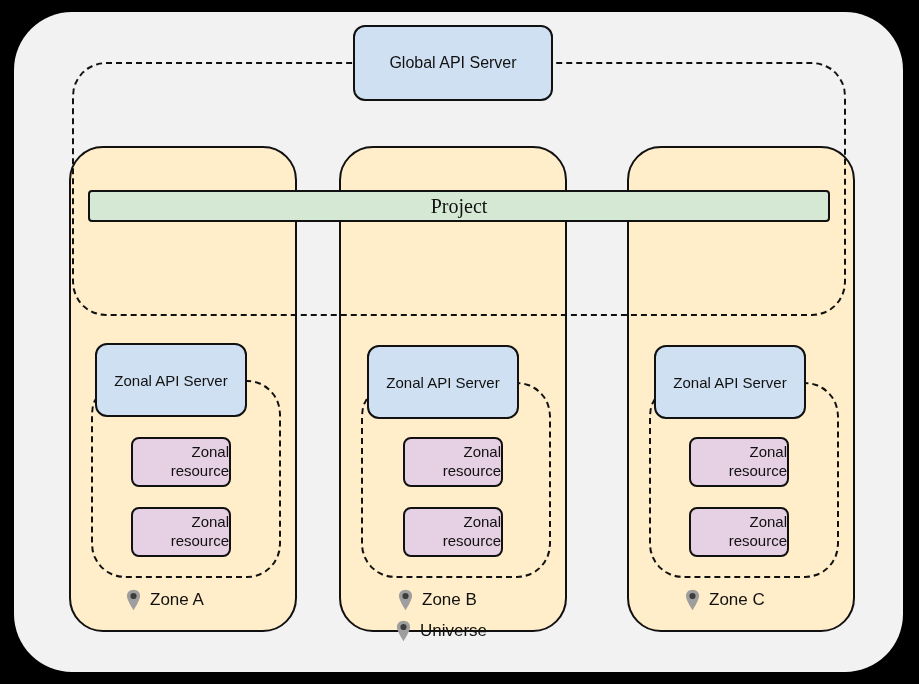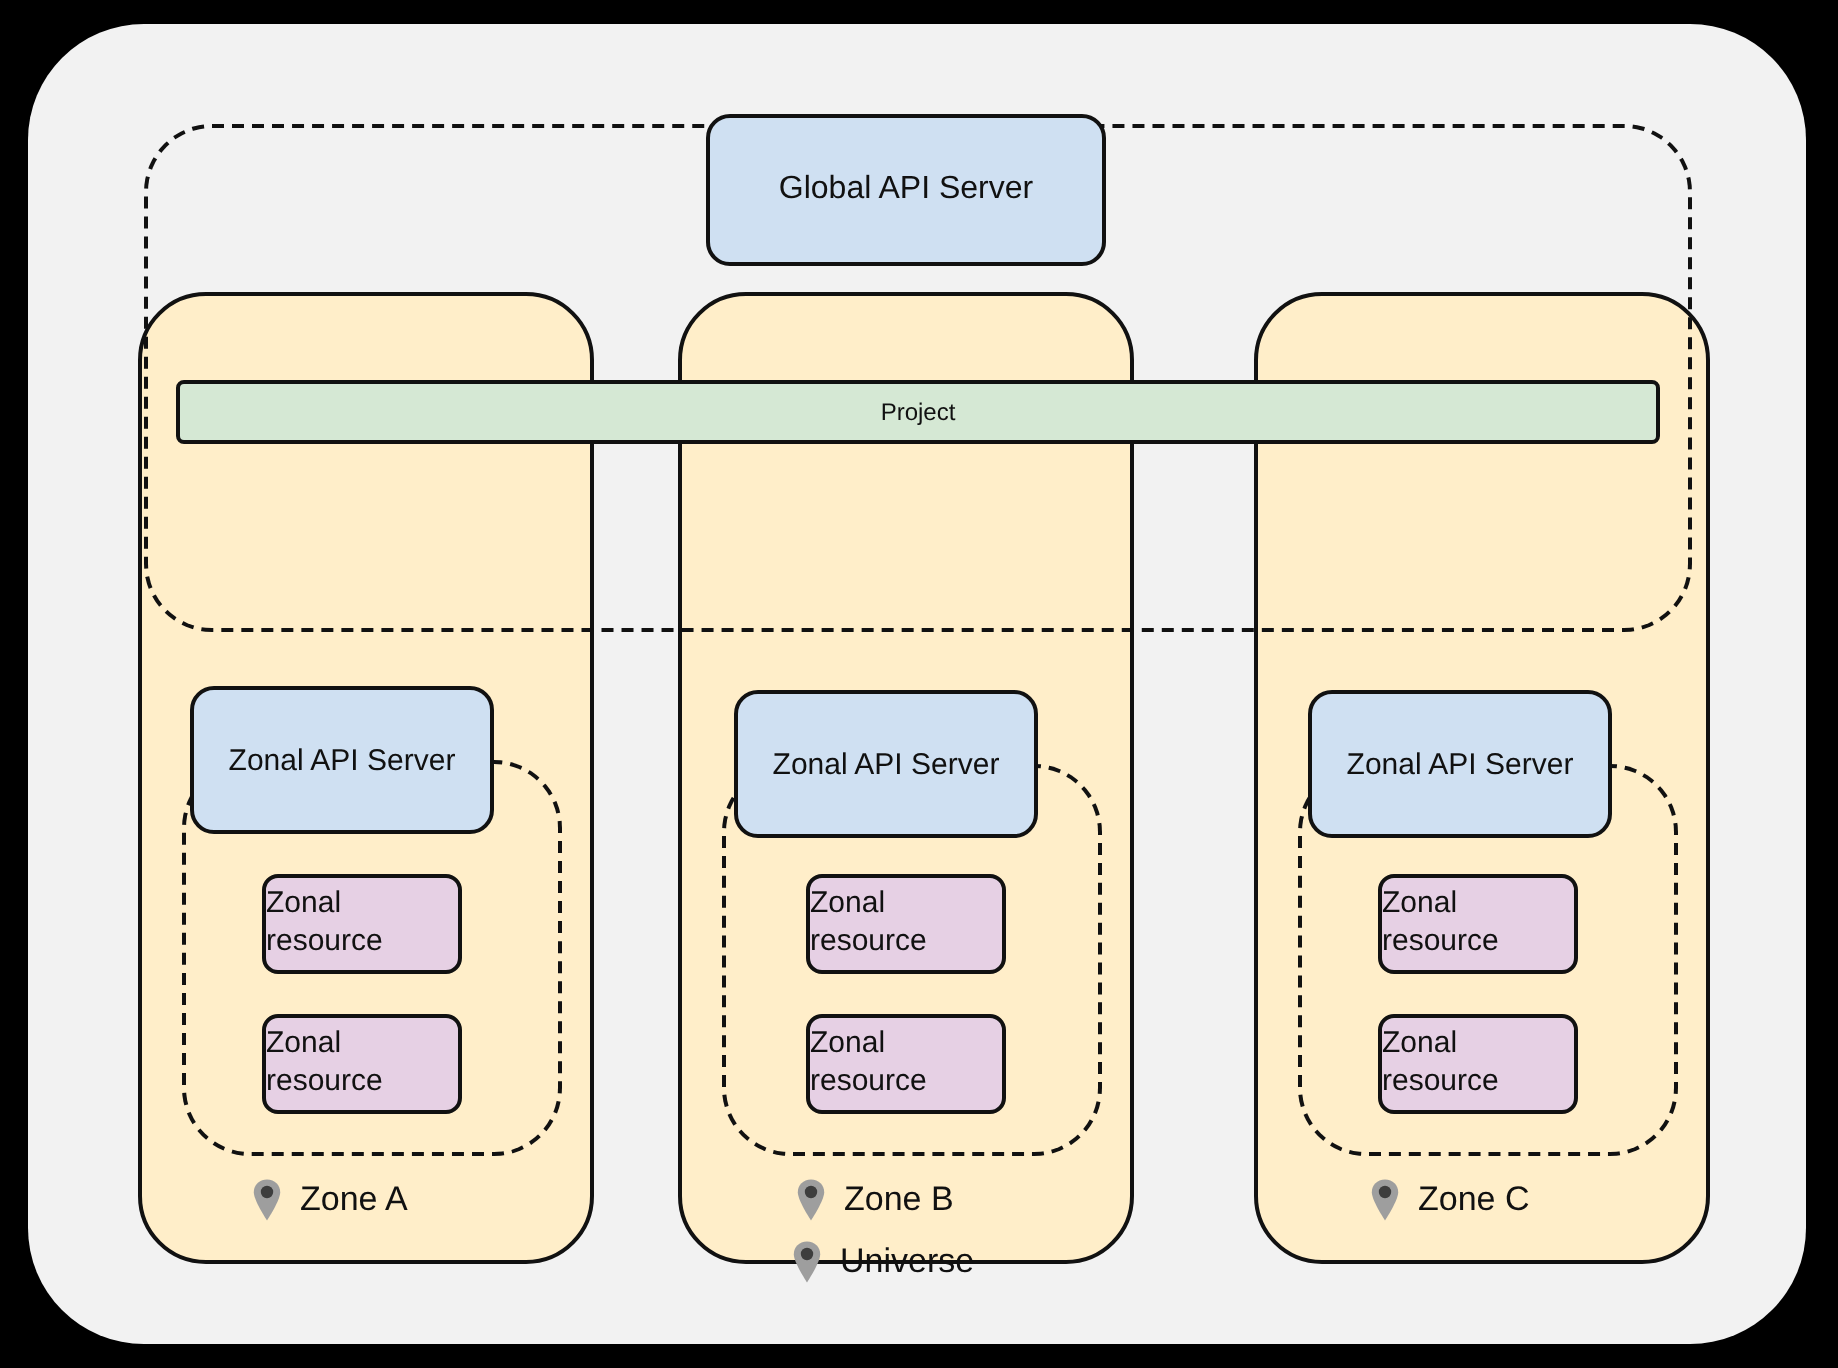--- a/index.html
+++ b/index.html
@@ -76,23 +76,24 @@
     left: 88px;
     width: 742px;
     height: 32px;
     background: #d5e8d4;
     border: 2px solid #111111;
     border-radius: 4px;
     box-sizing: border-box;
     display: flex;
     align-items: center;
     justify-content: center;
-    font-size: 12px;
+    font-size: 20px;
     color: #111111;
     z-index: 5;
+    font-family: Liberation Serif, serif;
   }
   .bar-project { top: 190px; }
   .bar-global-resource { top: 250px; }
 
   
   .global-api {
     position: absolute;
     left: 353px;
     top: 25px;
     width: 200px;
@@ -100,21 +101,20 @@
     background: #cfe0f2;
     border: 2px solid #111111;
     border-radius: 12px;
     box-sizing: border-box;
     display: flex;
     align-items: center;
     justify-content: center;
     font-size: 16px;
     color: #111111;
     z-index: 8;
-    margin-top: 32px;
   }
 
   
   .zonal-api {
     position: absolute;
     width: 152px;
     height: 74px;
     background: #cfe0f2;
     border: 2px solid #111111;
     border-radius: 12px;
@@ -134,21 +134,21 @@
   .zonal-res {
     position: absolute;
     width: 100px;
     height: 50px;
     background: #e6d0e4;
     border: 2px solid #111111;
     border-radius: 8px;
     box-sizing: border-box;
     display: flex;
     flex-direction: column;
-    align-items: flex-start;
+    align-items: flex-end;
     justify-content: center;
     font-size: 15px;
     line-height: 1.25;
     color: #111111;
     text-align: center;
     z-index: 7;
   }
   .res-a1 { left: 131px; top: 437px; }
   .res-a2 { left: 131px; top: 507px; }
   .res-b1 { left: 403px; top: 437px; }

